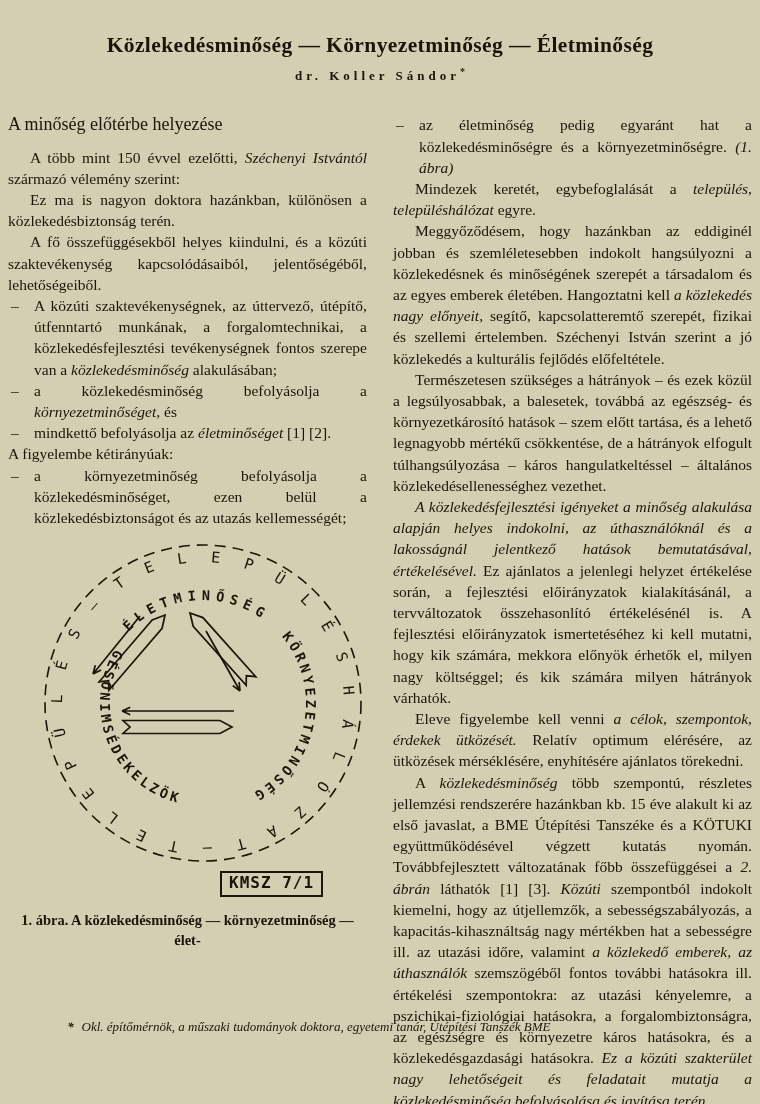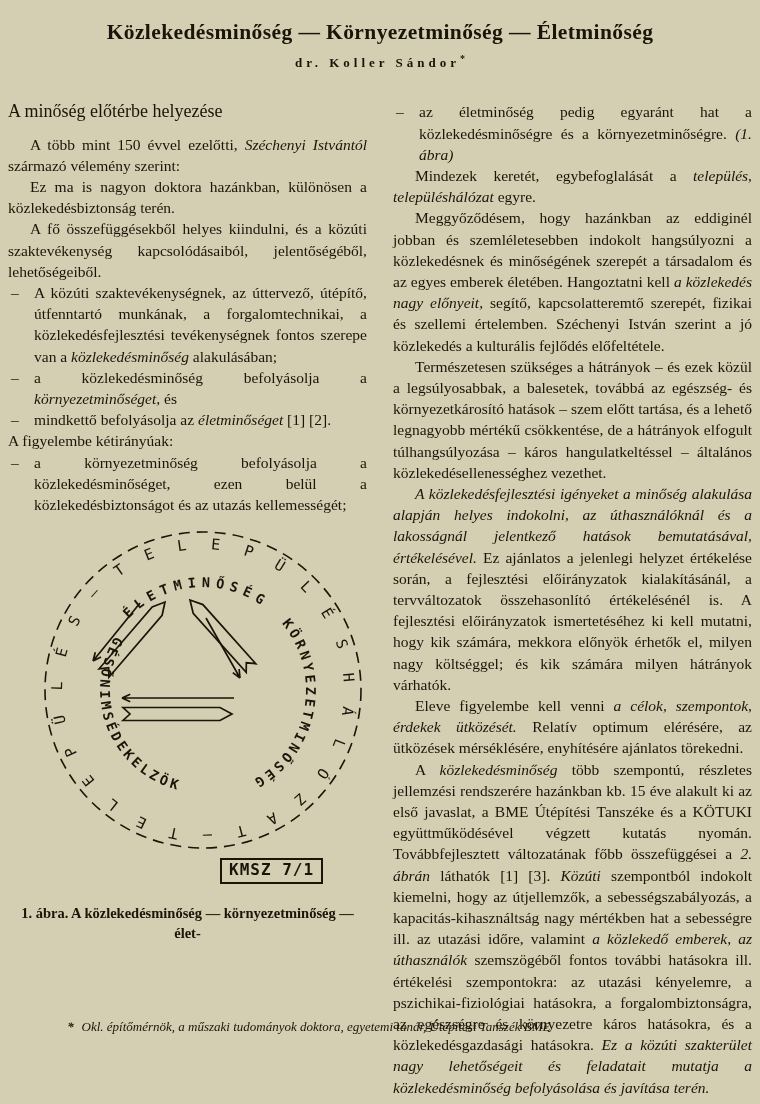--- a/index.html
+++ b/index.html
@@ -5,21 +5,21 @@
   html,body{margin:0;padding:0;}
   .page{
     position:relative;
     width:760px;height:1104px;
     background:#d4cfb3;
     color:#1b1408;
     font-family:"Liberation Serif", serif;
     overflow:hidden;
     box-sizing:border-box;
   }
-  .header{ text-align:center; padding-top:20px; }
+  .header{ text-align:center; padding-top:33px; }
   .title{
     font-size:21.5px; font-weight:bold; letter-spacing:0.4px;
     margin:0;
   }
   .author{
     margin-top:8px; font-size:13px; letter-spacing:4px; font-weight:bold;
   }
   .author sup{ font-size:10px; letter-spacing:0; }
   .columns{
     display:flex; gap:26px;
@@ -33,21 +33,21 @@
     margin:0 0 11px 0;
   }
   .block{ margin:0; }
   .block.indent{ text-indent:22px; }
   .block.li{ position:relative; padding-left:26px; }
   .block.li .marker{ position:absolute; left:3px; top:0; }
   .figure{ position:relative; margin-top:6px; text-align:left; }
   .figure svg{ display:block; margin-left:28px; }
   .badge{
     display:inline-block;
-    margin:-14px 0 6px 212px;
+    margin:-14px 0 0 212px;
     border:2px solid #1b1408;
     padding:0px 7px 2px 7px;
     font-family:"DejaVu Sans Mono", monospace;
     font-size:16px; font-weight:bold; letter-spacing:1px;
     line-height:20px;
   }
   .caption{
     margin-top:13px; font-weight:bold; font-size:14.5px;
     text-align:center; line-height:20px;
   }

